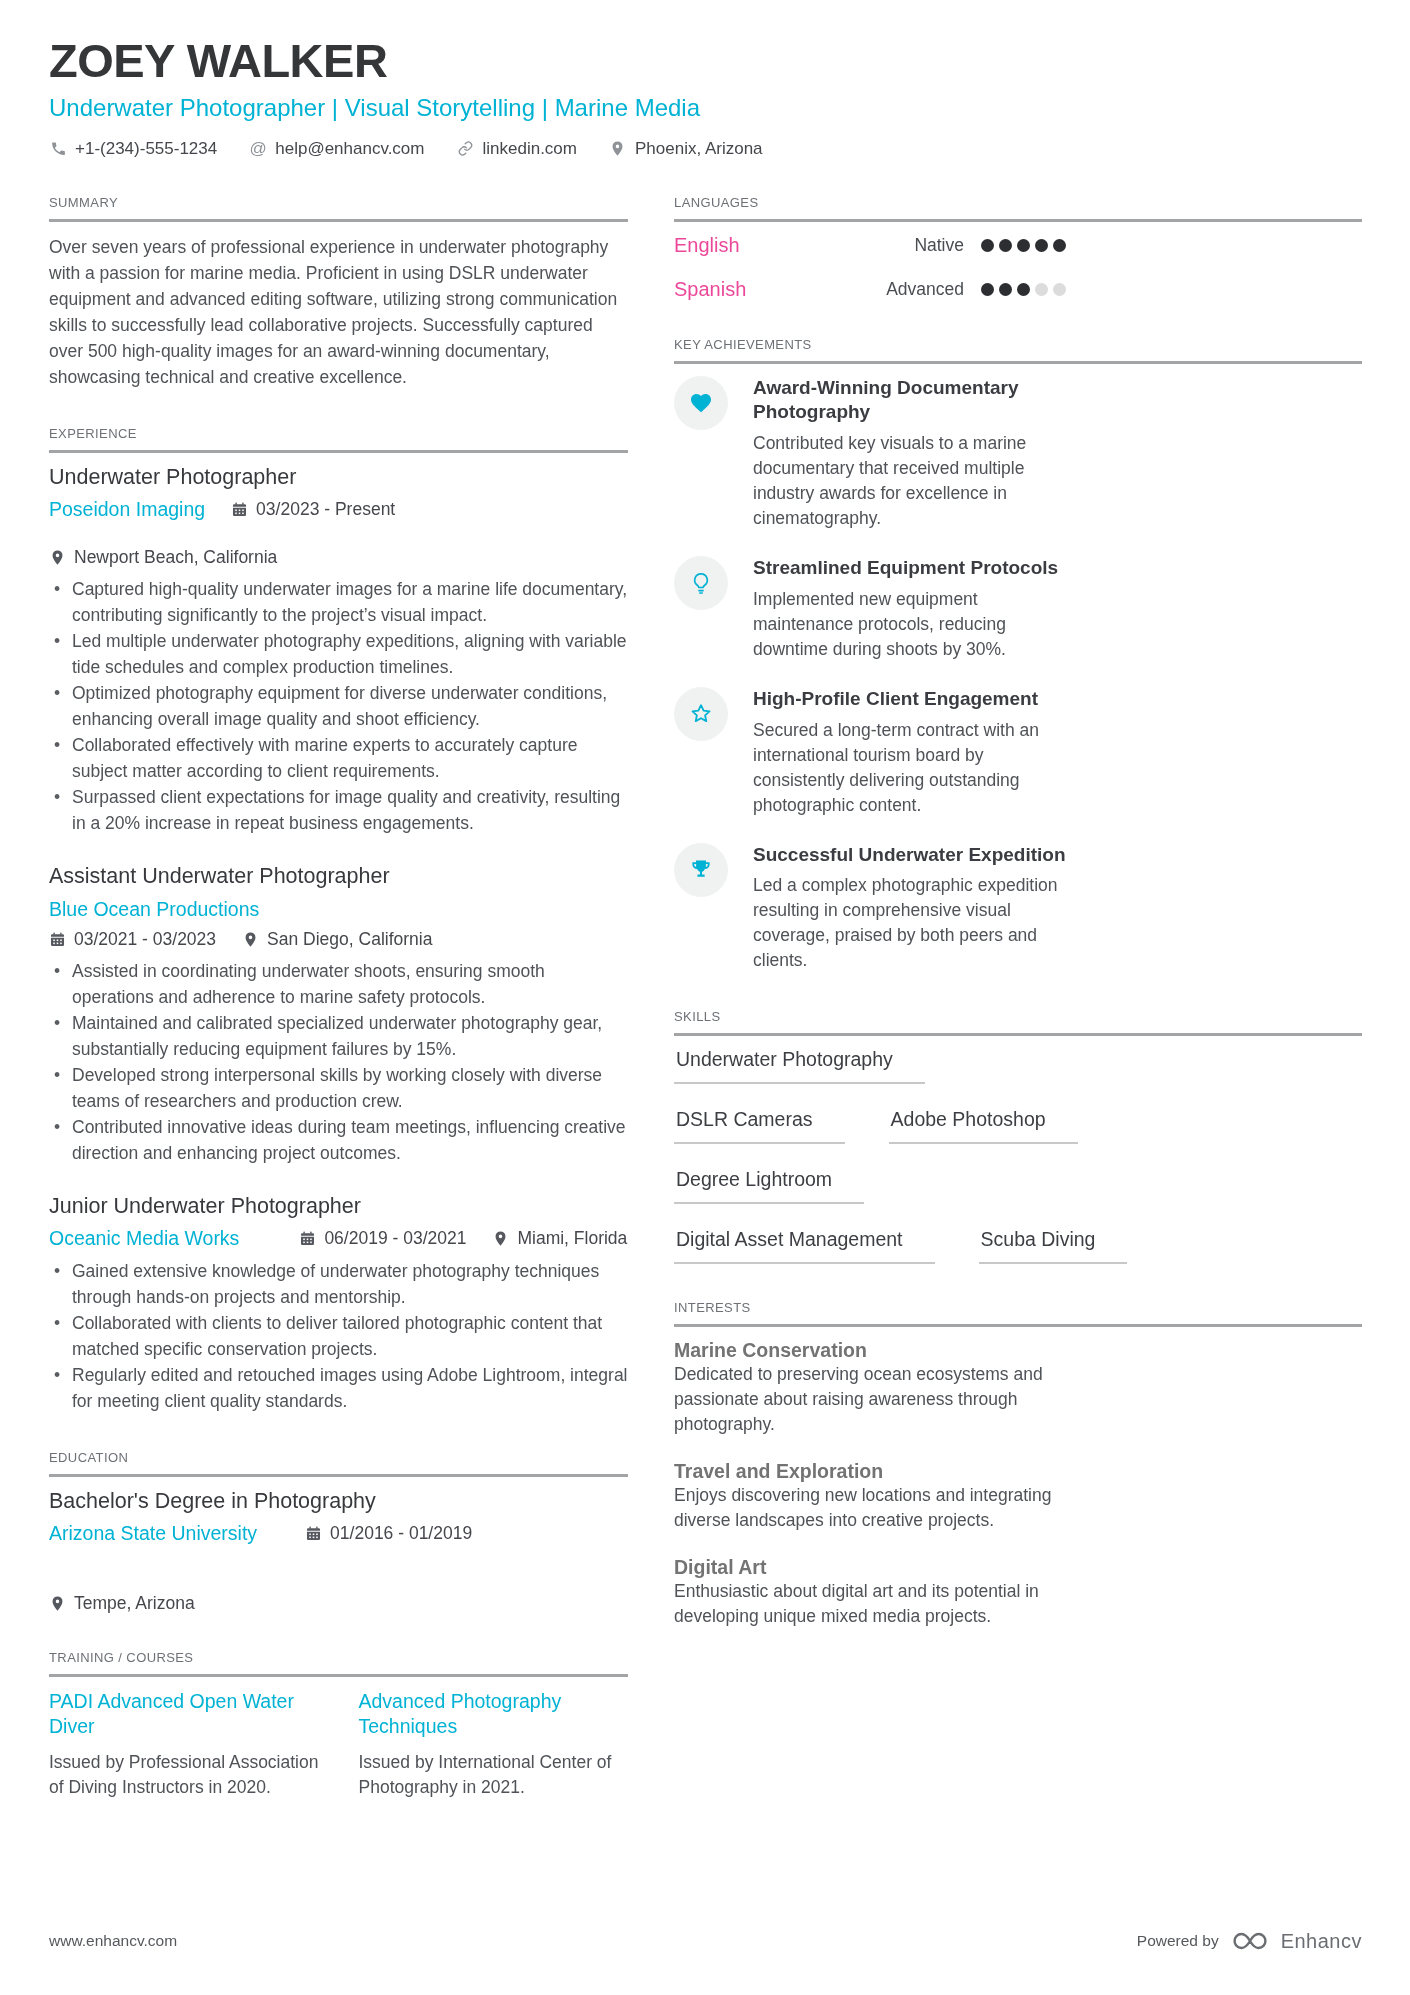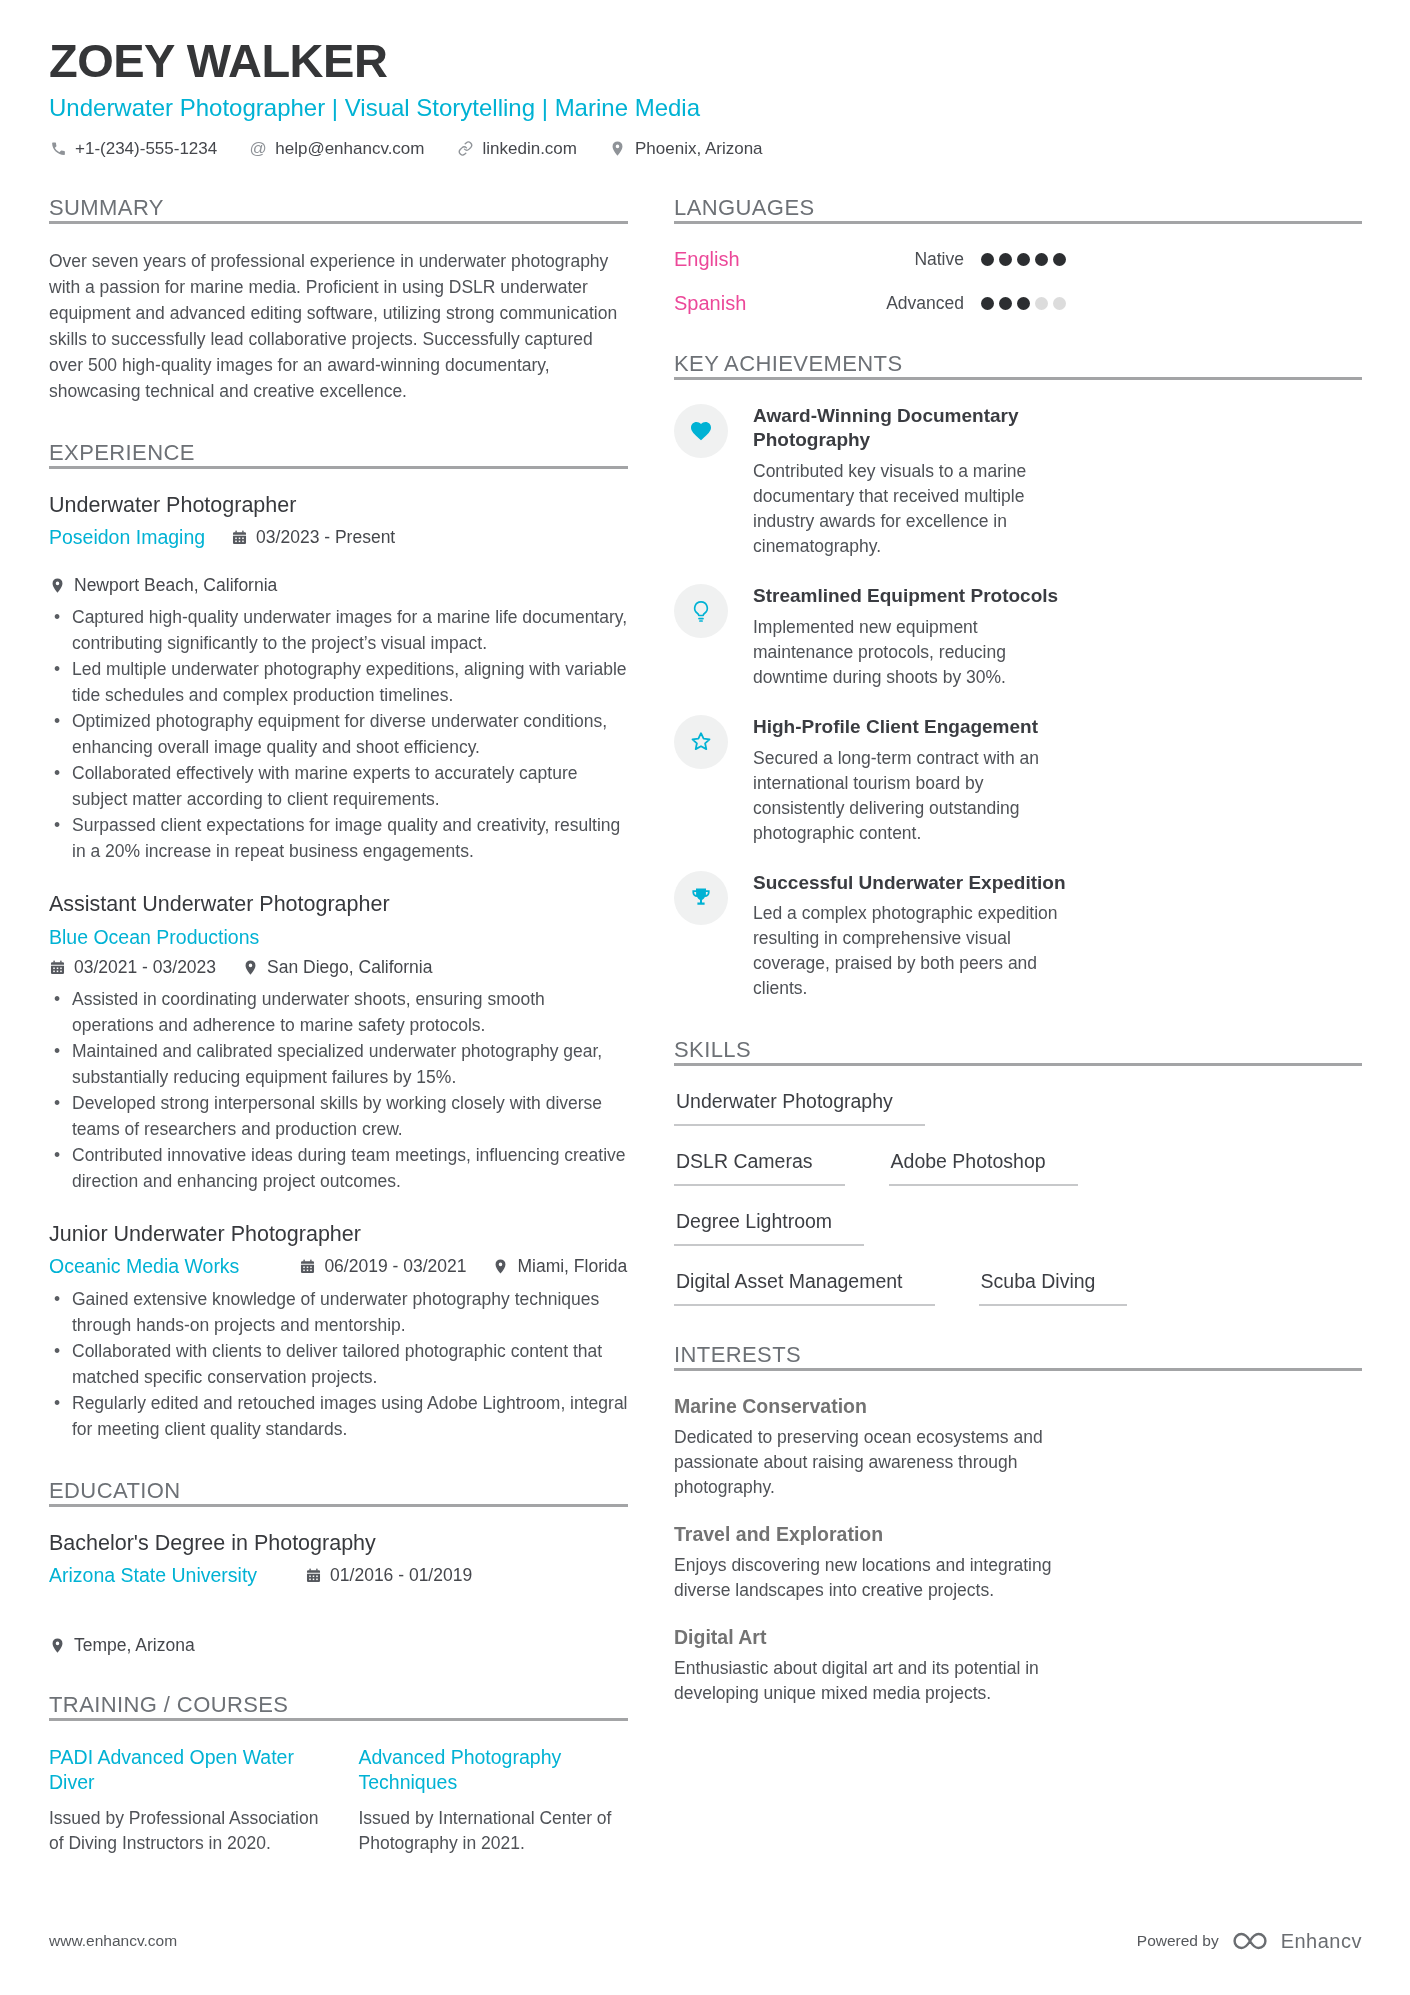--- a/index.html
+++ b/index.html
@@ -30,23 +30,23 @@
   .contact{display:flex;align-items:center;gap:8px;justify-content:center;}
   .cicon{display:inline-flex;width:18px;height:18px;color:var(--icon-gray);align-items:center;justify-content:center;}
   .cicon svg{width:17px;height:17px;}
   .at-glyph{font-size:17px;color:var(--icon-gray);line-height:1;}
 
   
   .columns{display:grid;grid-template-columns:579px 688px;column-gap:46px;margin-top:36px;}
 
   .section{margin-bottom:36px;}
   .sec-head{
-    font-size:22px;color:var(--muted);letter-spacing:0.4px;
-    border-bottom:3px solid var(--rule);
-    margin-bottom:24px;
+    font-size:13px;color:var(--muted);letter-spacing:0.4px;
+    padding-bottom:9px;border-bottom:3px solid var(--rule);
+    margin-bottom:12px;
   }
 
   
   .para{font-size:17.5px;line-height:26px;color:var(--body);}
 
   
   .job{margin-bottom:28px;}
   .job-title{font-size:21.5px;color:#37393d;}
   .company-line{margin-top:9px;}
   .company{font-size:19.5px;color:var(--accent);}
@@ -80,21 +80,21 @@
   .ka-title{font-size:19px;font-weight:700;color:#3a3c41;line-height:1.26;max-width:330px;}
   .ka-body{font-size:17.5px;line-height:25px;color:var(--body);margin-top:7px;max-width:312px;}
 
   
   .skill-row{display:flex;gap:44px;margin-bottom:24px;}
   .skill{font-size:19.5px;color:#3c3e43;padding:0 32px 11px 2px;border-bottom:2px solid #c7c8ca;}
 
   
   .interest{margin-bottom:23px;max-width:400px;}
   .int-title{font-size:19.5px;font-weight:700;color:#737373;}
-  .int-body{font-size:17.5px;line-height:25px;color:var(--body);margin-top:7px;}
+  .int-body{font-size:17.5px;line-height:25px;color:var(--body);}
 
   
   .footer{position:absolute;left:49px;right:48px;bottom:42px;display:flex;justify-content:space-between;align-items:center;}
   .site{font-size:15.5px;color:#55585c;}
   .powered{display:flex;align-items:center;gap:12px;color:#6a6d71;}
   .powered-by{font-size:15.5px;color:#55585c;}
   .brand-logo{display:inline-flex;color:#6a6d71;}
   .brand-logo svg{width:38px;height:24px;}
   .brand-name{font-size:20px;letter-spacing:0.5px;color:#6a6d71;}
 </style>

